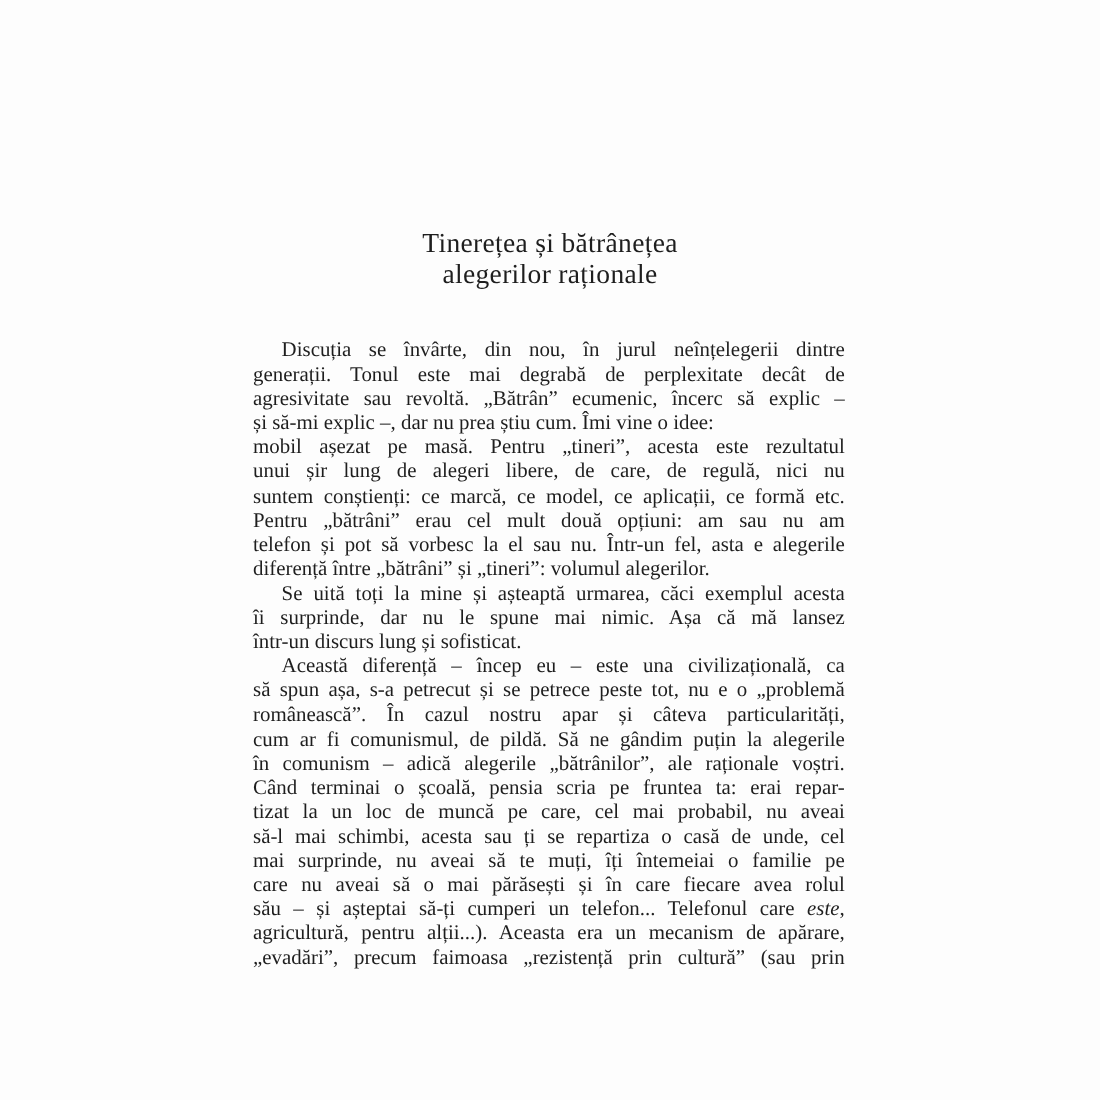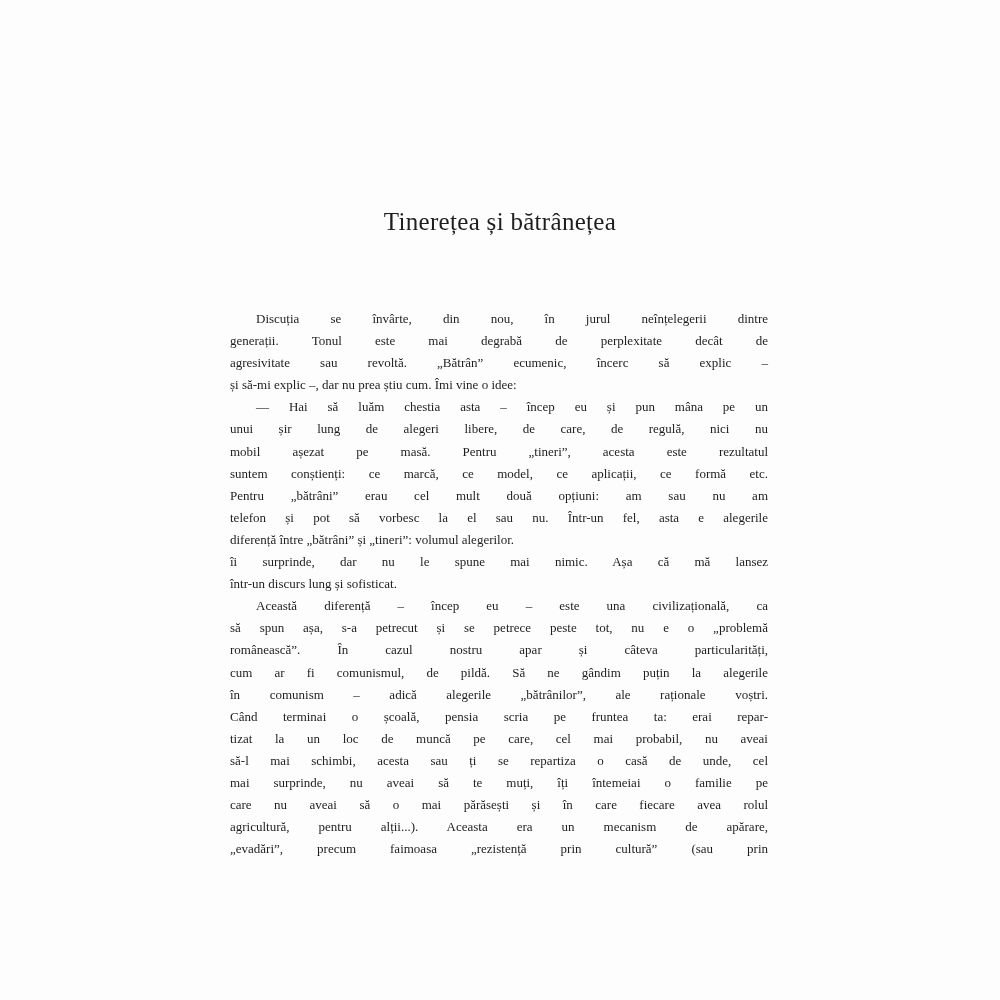--- a/index.html
+++ b/index.html
@@ -26,21 +26,21 @@
     line-height: 28px;
     font-weight: normal;
     text-align: center;
     letter-spacing: 0.3px;
   }
   .text-block {
     position: absolute;
     top: 308px;
     left: 230px;
     width: 538px;
-    font-size: 13px;
+    font-size: 19px;
     line-height: 22.1px;
   }
   .line {
     min-height: 22.1px;
     white-space: pre-wrap;
   }
   .line.just {
     text-align: justify;
     text-align-last: justify;
     -moz-text-align-last: justify;
@@ -49,42 +49,43 @@
     padding-left: 26px;
   }
   .it {
     font-style: italic;
   }
 </style>
 </head>
 <body>
 
 <div class="page">
-  <h1 class="chapter-title"><span>Tinerețea și bătrânețea</span><br></h1>
+  <h1 class="chapter-title"><span>Tinerețea și bătrânețea</span><br><span>alegerilor raționale</span></h1>
 
   <div class="text-block">
       <div class="line just indent"><span>Discuția se învârte, din nou, în jurul neînțelegerii dintre</span></div>
       <div class="line just"><span>generații. Tonul este mai degrabă de perplexitate decât de</span></div>
       <div class="line just"><span>agresivitate sau revoltă. „Bătrân” ecumenic, încerc să explic –</span></div>
       <div class="line"><span>și să-mi explic –, dar nu prea știu cum. Îmi vine o idee:</span></div>
-      <div class="line just indent"><span>— Hai să luăm chestia asta – încep eu și pun mâna pe un</span></div>
+      <div class="line just"><span>mobil așezat pe masă. Pentru „tineri”, acesta este rezultatul</span></div>
       <div class="line just"><span>unui șir lung de alegeri libere, de care, de regulă, nici nu</span></div>
-      <div class="line just"><span>mobil așezat pe masă. Pentru „tineri”, acesta este rezultatul</span></div>
       <div class="line just"><span>suntem conștienți: ce marcă, ce model, ce aplicații, ce formă etc.</span></div>
       <div class="line just"><span>Pentru „bătrâni” erau cel mult două opțiuni: am sau nu am</span></div>
       <div class="line just"><span>telefon și pot să vorbesc la el sau nu. Într-un fel, asta e alegerile</span></div>
       <div class="line"><span>diferență între „bătrâni” și „tineri”: volumul alegerilor.</span></div>
+      <div class="line just indent"><span>Se uită toți la mine și așteaptă urmarea, căci exemplul acesta</span></div>
       <div class="line just"><span>îi surprinde, dar nu le spune mai nimic. Așa că mă lansez</span></div>
       <div class="line"><span>într-un discurs lung și sofisticat.</span></div>
       <div class="line just indent"><span>Această diferență – încep eu – este una civilizațională, ca</span></div>
       <div class="line just"><span>să spun așa, s-a petrecut și se petrece peste tot, nu e o „problemă</span></div>
       <div class="line just"><span>românească”. În cazul nostru apar și câteva particularități,</span></div>
       <div class="line just"><span>cum ar fi comunismul, de pildă. Să ne gândim puțin la alegerile</span></div>
       <div class="line just"><span>în comunism – adică alegerile „bătrânilor”, ale raționale voștri.</span></div>
       <div class="line just"><span>Când terminai o școală, pensia scria pe fruntea ta: erai repar-</span></div>
       <div class="line just"><span>tizat la un loc de muncă pe care, cel mai probabil, nu aveai</span></div>
       <div class="line just"><span>să-l mai schimbi, acesta sau ți se repartiza o casă de unde, cel</span></div>
       <div class="line just"><span>mai surprinde, nu aveai să te muți, îți întemeiai o familie pe</span></div>
       <div class="line just"><span>care nu aveai să o mai părăsești și în care fiecare avea rolul</span></div>
+      <div class="line just"><span>său – și așteptai să-ți cumperi un telefon... Telefonul care </span><span class="it">este</span><span>,</span></div>
       <div class="line just"><span>agricultură, pentru alții...). Aceasta era un mecanism de apărare,</span></div>
       <div class="line just"><span>„evadări”, precum faimoasa „rezistență prin cultură” (sau prin</span></div>
     </div>
 </div>
 
 </body></html>

